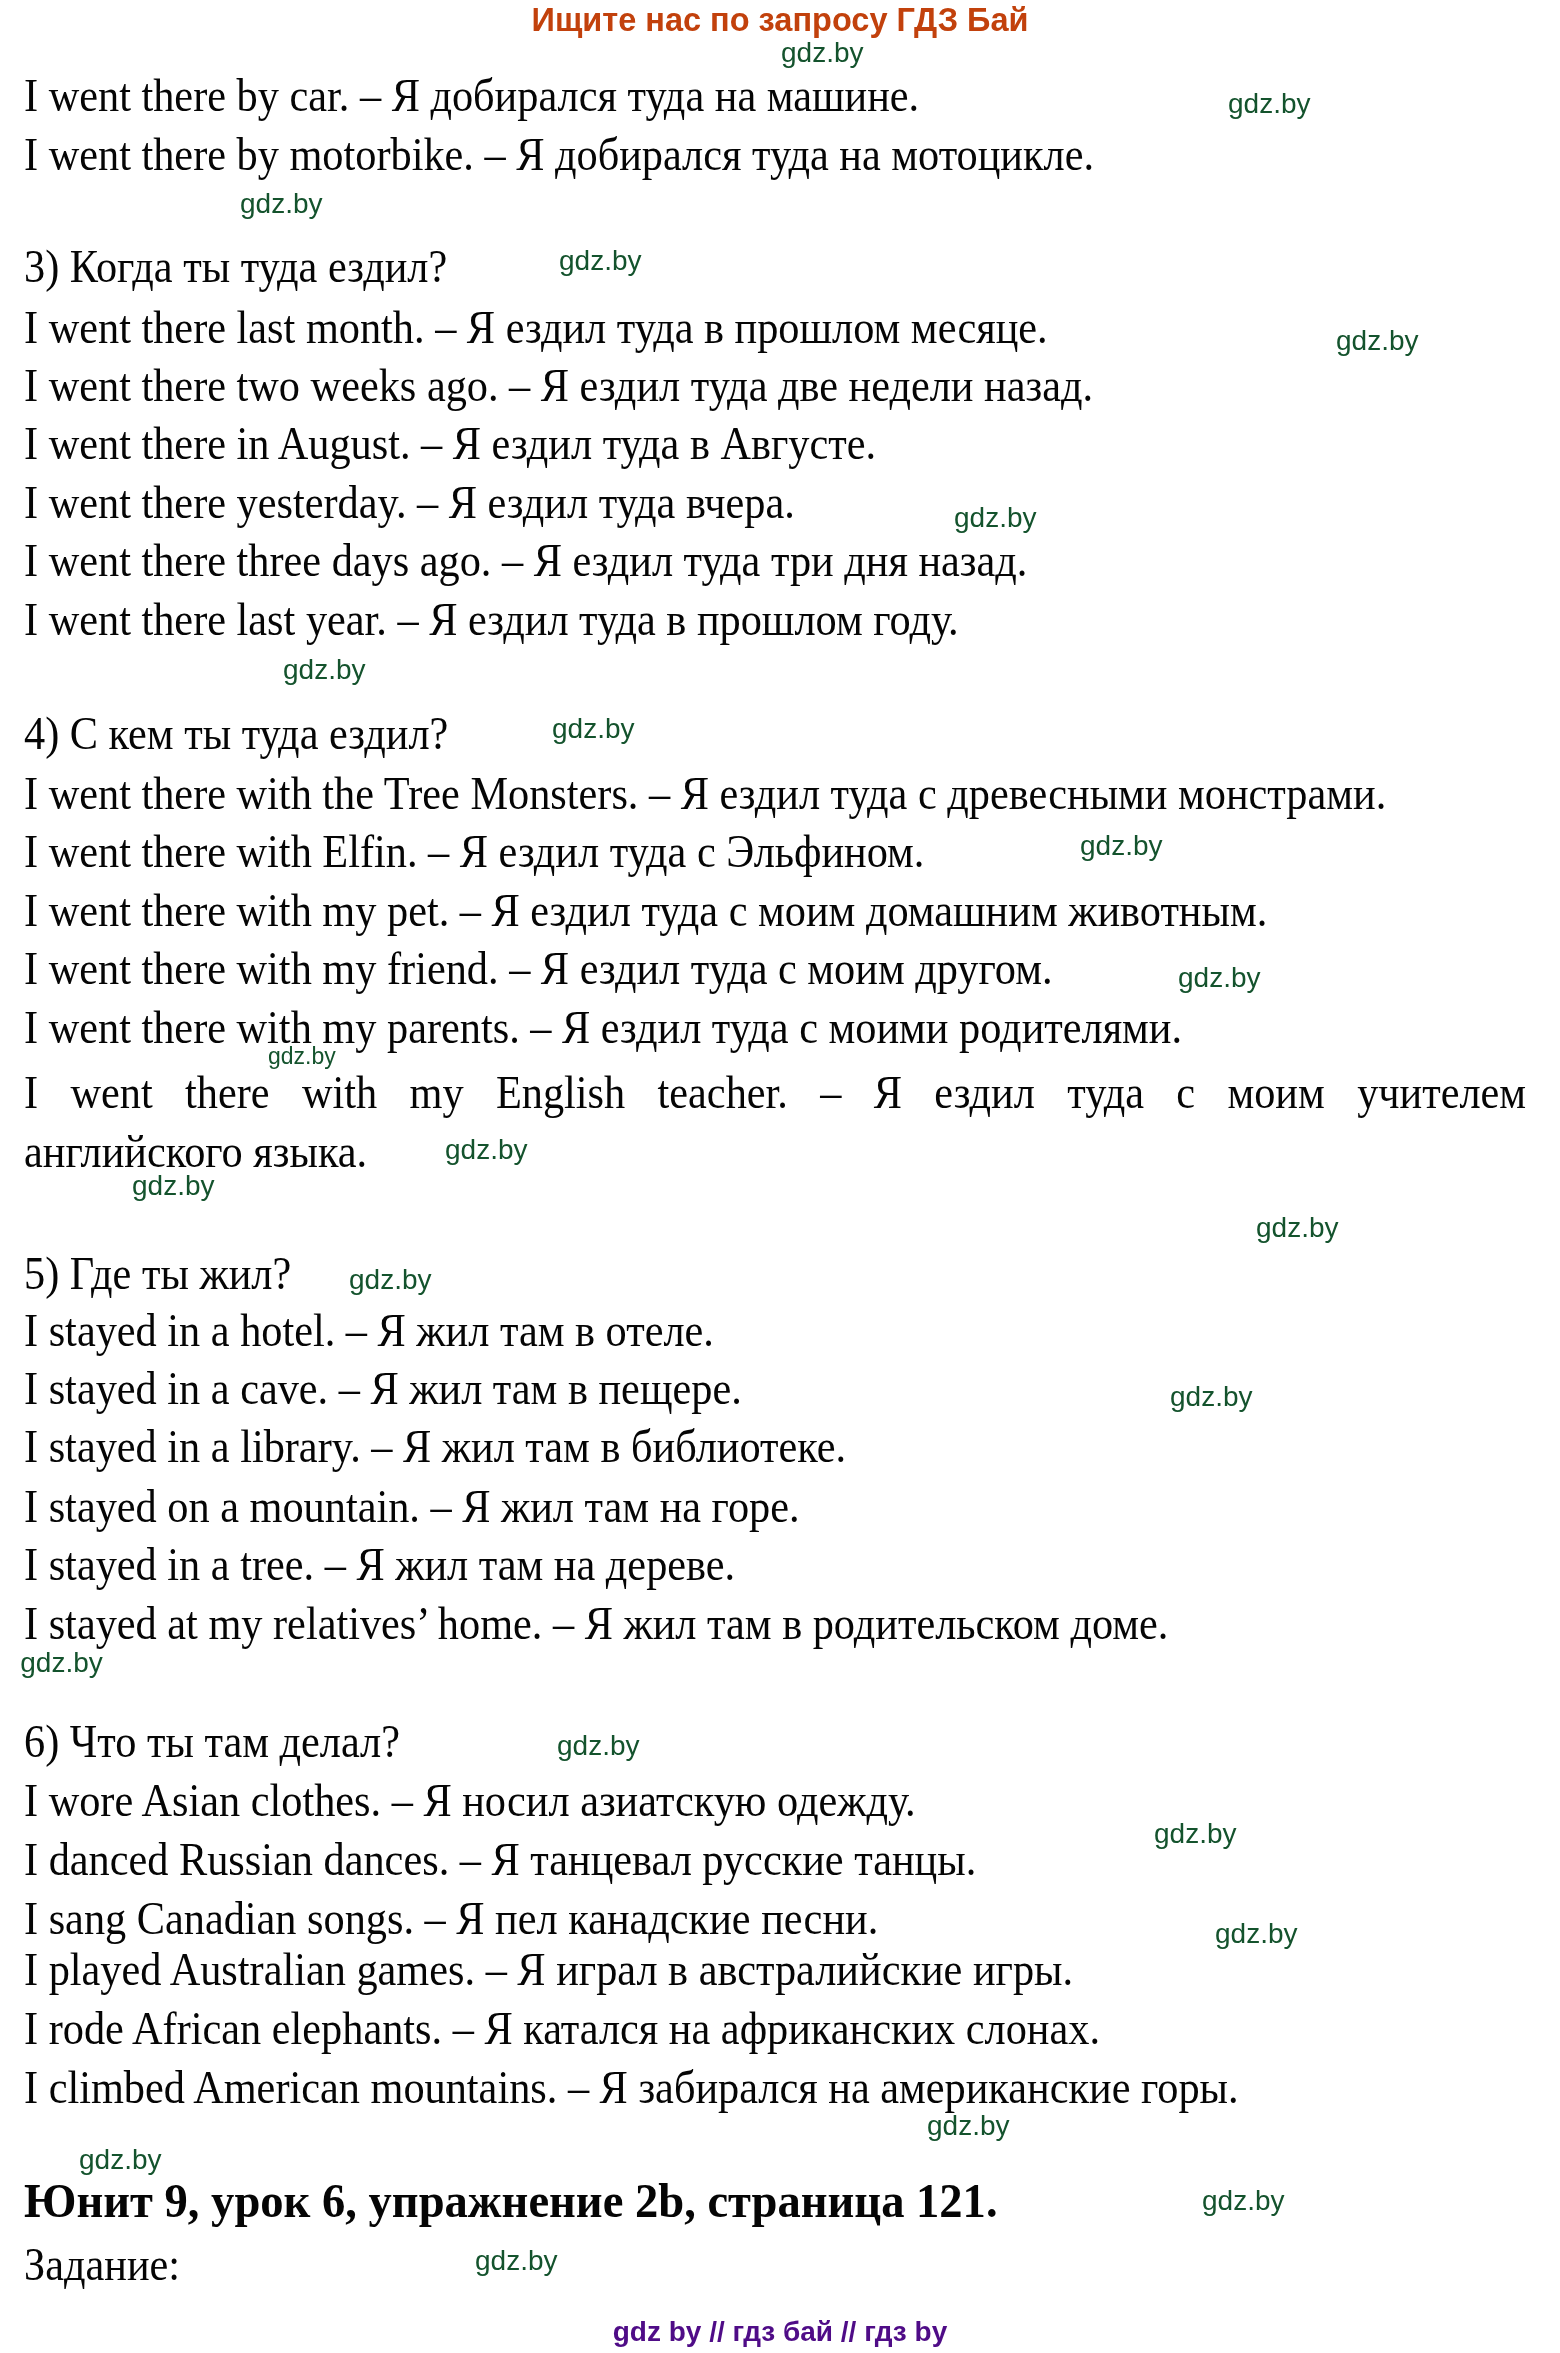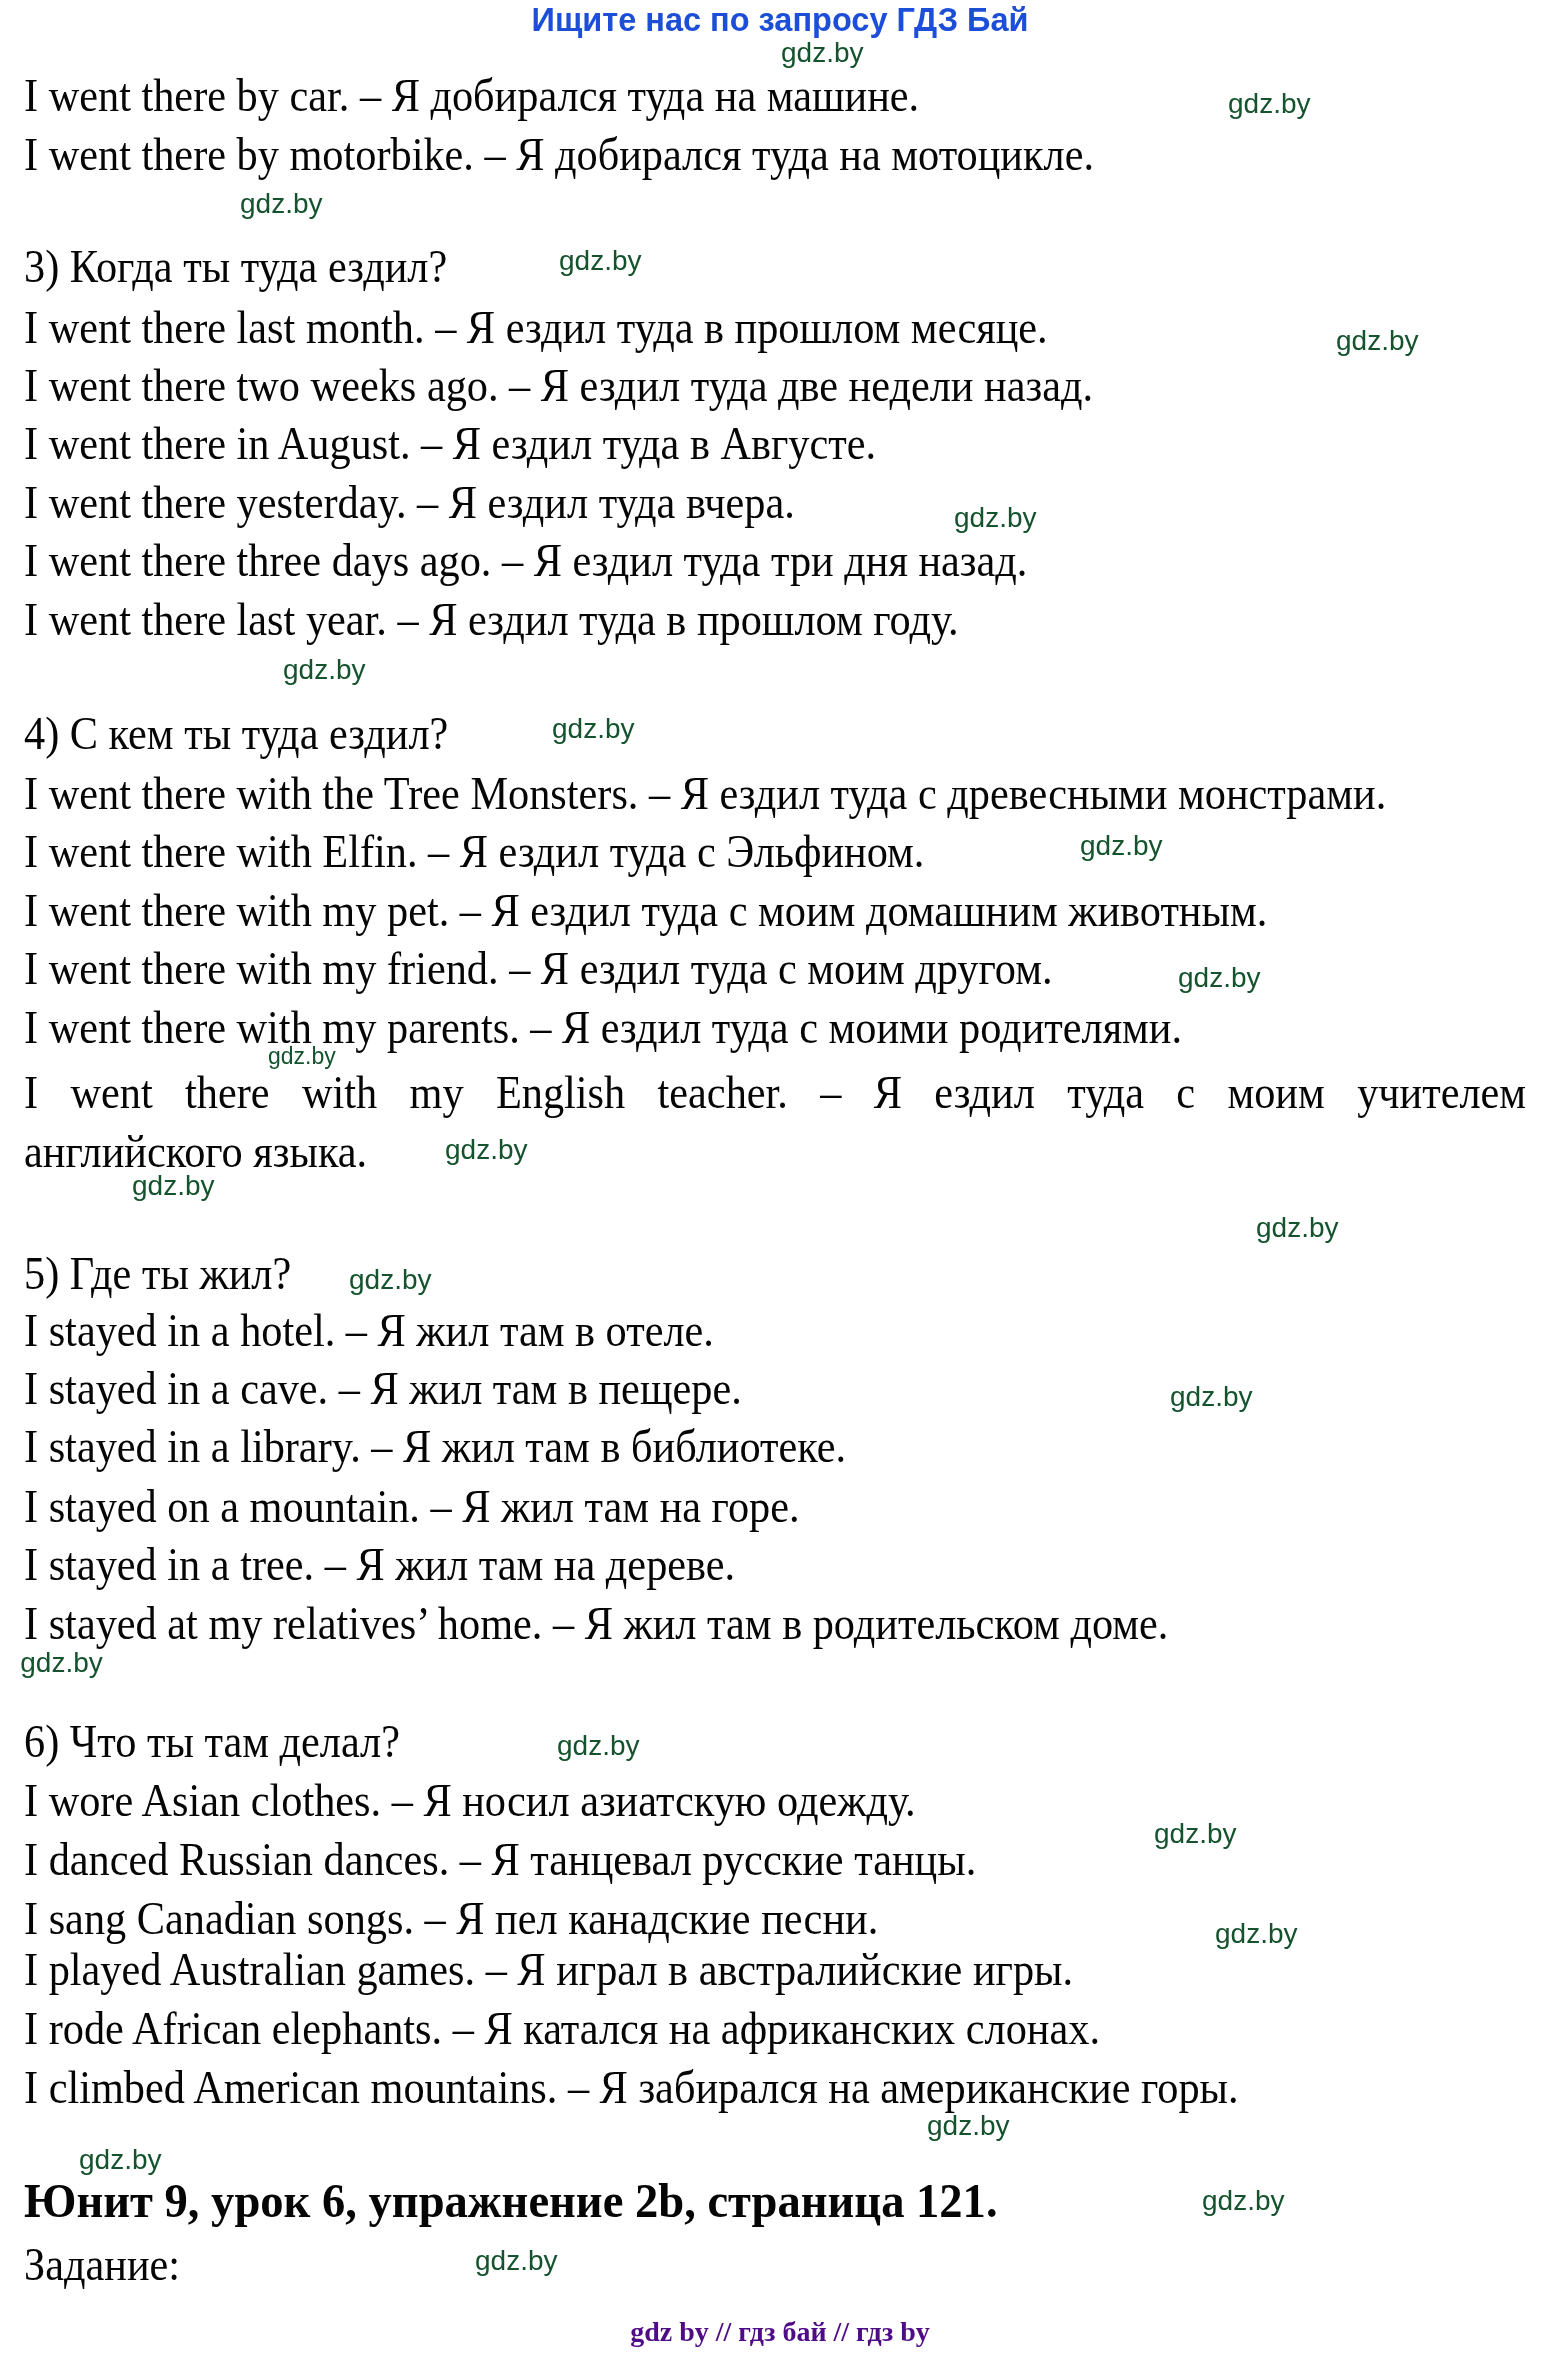--- a/index.html
+++ b/index.html
@@ -15,21 +15,21 @@
       font-family:"Liberation Sans",sans-serif;font-size:32.5px;line-height:37px;font-weight:bold;}
   .title-line{font-weight:bold;font-size:49px;transform:scaleX(0.95);transform-origin:0 0;}
   .footer-line{position:absolute;top:2316px;left:0;width:100%;text-align:center;
       font-family:"Liberation Sans",sans-serif;font-size:28px;line-height:32.5px;font-weight:bold;}
 </style>
 </head>
 <body>
 
 <div id="page">
 
-  <div class="green-header" style="color:#1d4ed8;">Ищите нас по запросу ГДЗ Бай</div>
+  <div class="green-header" style="color:#c2410c;">Ищите нас по запросу ГДЗ Бай</div>
 
   <span class="wm" style="left:781px;top:37px;">gdz.by</span>
   <span class="wm" style="left:1228px;top:88px;">gdz.by</span>
   <span class="wm" style="left:240px;top:188px;">gdz.by</span>
   <span class="wm" style="left:559px;top:245px;">gdz.by</span>
   <span class="wm" style="left:1336px;top:325px;">gdz.by</span>
   <span class="wm" style="left:954px;top:502px;">gdz.by</span>
   <span class="wm" style="left:283px;top:654px;">gdz.by</span>
   <span class="wm" style="left:552px;top:713px;">gdz.by</span>
   <span class="wm" style="left:1080px;top:830px;">gdz.by</span>
@@ -81,16 +81,16 @@
   <div class="bline" style="top:1774px;">I wore Asian clothes. – Я носил азиатскую одежду.</div>
   <div class="bline" style="top:1833px;">I danced Russian dances. – Я танцевал русские танцы.</div>
   <div class="bline" style="top:1892px;">I sang Canadian songs. – Я пел канадские песни.</div>
   <div class="bline" style="top:1943px;">I played Australian games. – Я играл в австралийские игры.</div>
   <div class="bline" style="top:2002px;">I rode African elephants. – Я катался на африканских слонах.</div>
   <div class="bline" style="top:2061px;">I climbed American mountains. – Я забирался на американские горы.</div>
 
   <div class="bline title-line" style="top:2175px;">Юнит 9, урок 6, упражнение 2b, страница 121.</div>
   <div class="bline" style="top:2238px;">Задание:</div>
 
-  <div class="footer-line" style="color:#4f0c87;font-family:Liberation Serif, serif;">gdz by  //  гдз бай  //  гдз by</div>
+  <div class="footer-line" style="color:#4f0c87;">gdz by  //  гдз бай  //  гдз by</div>
 
 </div>
 
 
 </body></html>

